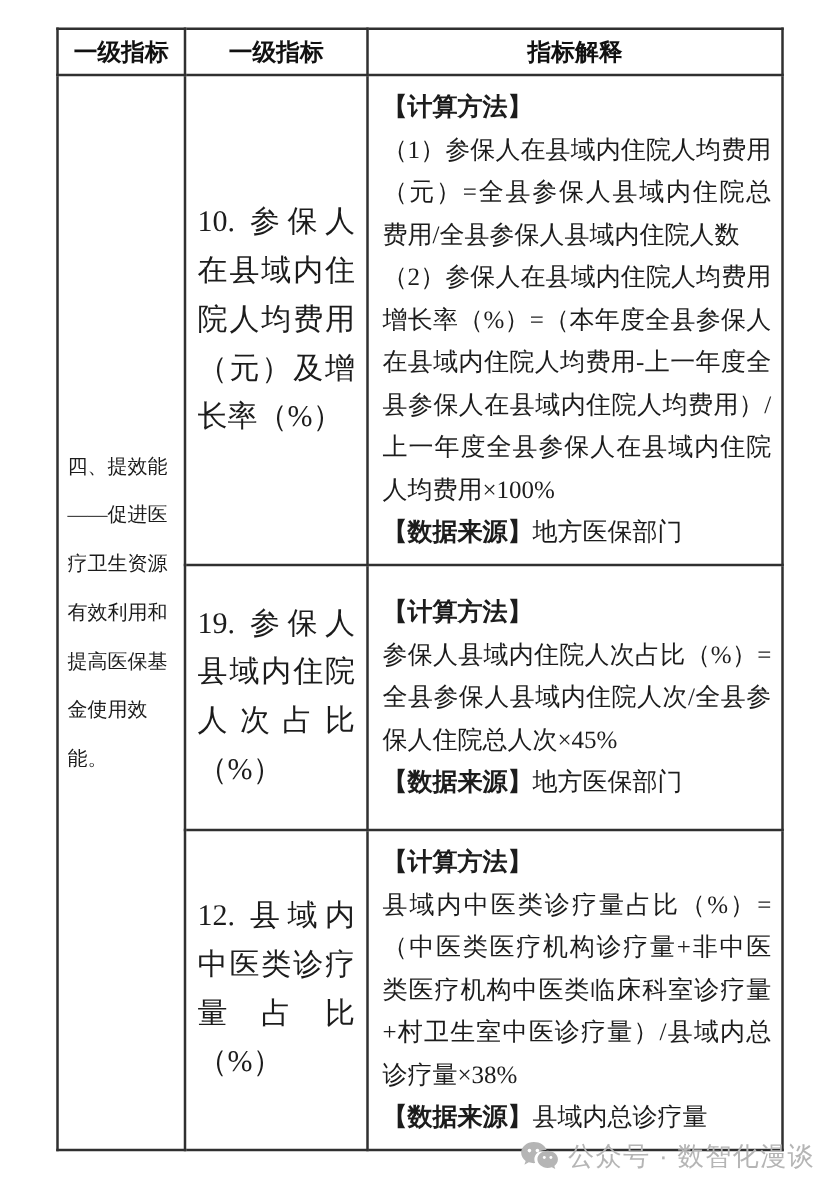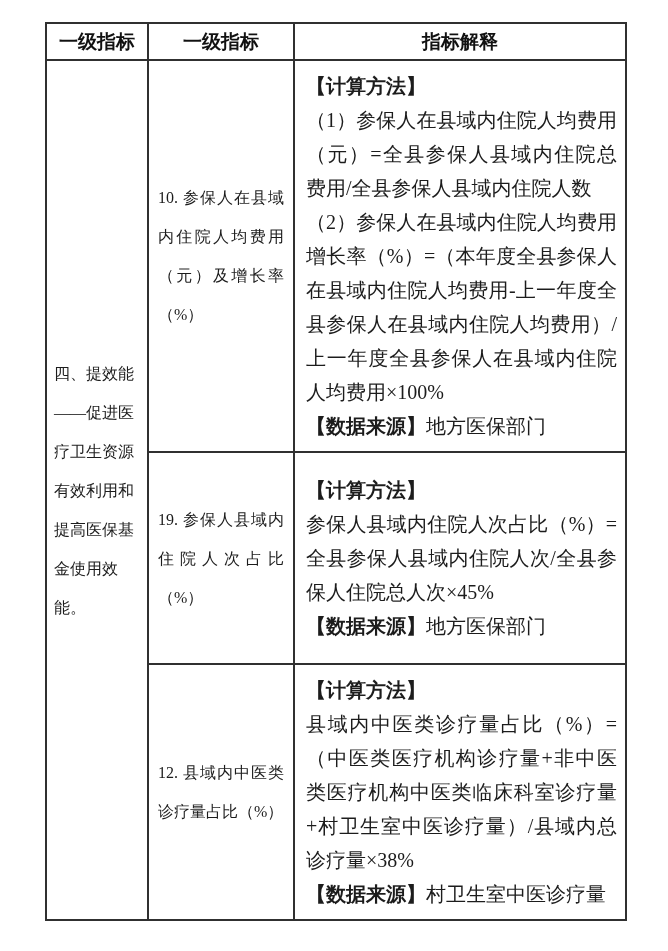--- a/index.html
+++ b/index.html
@@ -41,21 +41,21 @@
     vertical-align: middle;
     padding: 4px 7px;
     font-size: 16px;
     line-height: 39px;
     text-align: left;
     word-break: break-all;
   }
   td.lvl2 {
     vertical-align: middle;
     padding: 4px 9px;
-    font-size: 16px;
+    font-size: 24px;
     line-height: 39px;
     text-align: justify;
     word-break: break-all;
   }
   td.expl {
     vertical-align: middle;
     padding: 8px 8px 8px 11px;
     font-size: 20px;
     line-height: 34px;
   }
@@ -116,20 +116,33 @@
           <p class="bold-label">【计算方法】</p>
           <p>参保人县域内住院人次占比（%）=全县参保人县域内住院人次/全县参保人住院总人次×45%</p>
           <p><span class="bold-label">【数据来源】</span><span>地方医保部门</span></p>
         </td>
       </tr>
       <tr class="row-12">
         <td class="lvl2">12. 县域内中医类诊疗量占比（%）</td>
         <td class="expl">
           <p class="bold-label">【计算方法】</p>
           <p>县域内中医类诊疗量占比（%）=（中医类医疗机构诊疗量+非中医类医疗机构中医类临床科室诊疗量+村卫生室中医诊疗量）/县域内总诊疗量×38%</p>
-          <p><span class="bold-label">【数据来源】</span><span>村卫生室中医诊疗量</span></p>
+          <p><span class="bold-label">【数据来源】</span><span>县域内总诊疗量</span></p>
         </td>
       </tr>
     </tbody>
   </table>
 
+  <div class="footer">
+    <span class="wechat-icon">
+      <svg width="31" height="26" viewBox="0 0 37 30" xmlns="http://www.w3.org/2000/svg">
+        <path fill="#b5b5b5" d="M13.2 1.5C6.5 1.5 1.1 6.1 1.1 11.7c0 3.1 1.7 5.9 4.3 7.8l-1.2 3.6 4.2-2.3c1.5.5 3.1.8 4.8.8.4 0 .9 0 1.3-.1-.5-1.1-.8-2.3-.8-3.6 0-4.9 4.8-8.9 10.7-8.9.3 0 .6 0 .9.1-1.3-4.4-6.1-7.6-12.1-7.6z"></path>
+        <circle fill="#ffffff" cx="9" cy="9.6" r="1.7"></circle>
+        <circle fill="#ffffff" cx="16.6" cy="9.6" r="1.7"></circle>
+        <path fill="#b5b5b5" d="M36.2 17.9c0-4.5-4.4-8.2-9.8-8.2s-9.8 3.7-9.8 8.2 4.4 8.2 9.8 8.2c1.4 0 2.8-.2 4-.7l3.3 1.8-.9-3c2.1-1.5 3.4-3.8 3.4-6.3z"></path>
+        <circle fill="#ffffff" cx="23.2" cy="16.2" r="1.4"></circle>
+        <circle fill="#ffffff" cx="29.5" cy="16.2" r="1.4"></circle>
+      </svg>
+    </span>
+    <span class="footer-text">公众号 · 数智化漫谈</span>
+  </div>
 
 </div>
 
 </body></html>

